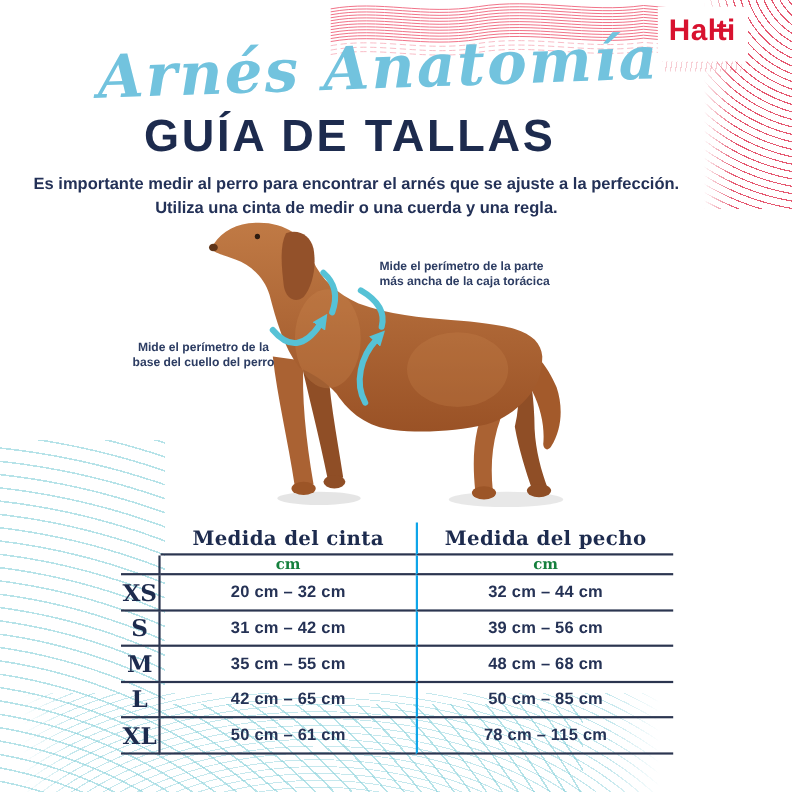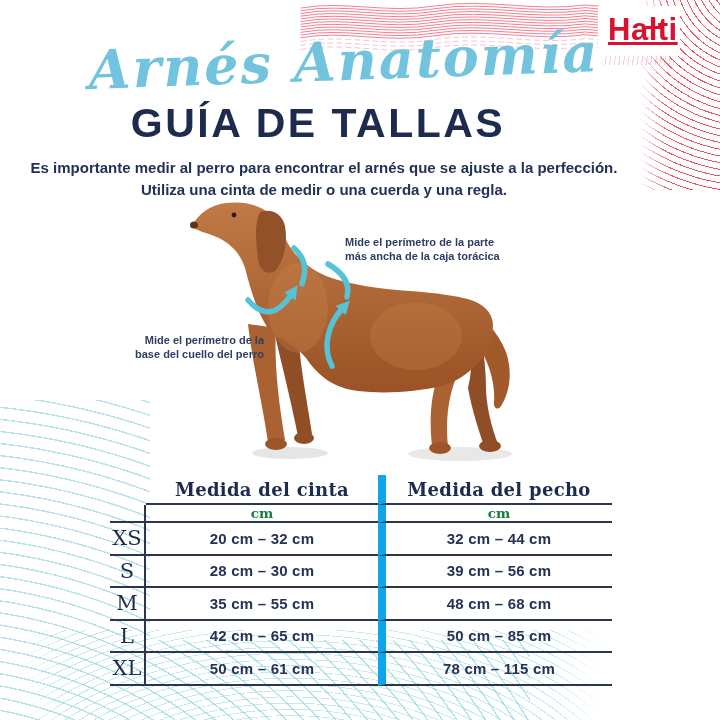--- a/index.html
+++ b/index.html
@@ -22,48 +22,48 @@
       background:repeating-radial-gradient(circle at -220px 435px,
         rgba(109,199,210,0) 0 10.6px, rgba(109,199,210,.5) 10.6px 12px);}
   .ripples{position:absolute;left:20px;top:630px;width:580px;height:90px;z-index:0;
       background:repeating-radial-gradient(ellipse 320px 192px at 270px 210px,
         rgba(127,204,216,0) 0 9px, rgba(127,204,216,.45) 9px 10.4px);
       -webkit-mask-image:linear-gradient(to right,transparent,#000 8%,#000 92%,transparent);
       mask-image:linear-gradient(to right,transparent,#000 8%,#000 92%,transparent);}
   
   .logo-bg{position:absolute;left:598px;top:6px;width:82px;height:50px;background:#fff;z-index:1;}
   .logo{position:absolute;left:608px;top:12px;z-index:2;color:#d8122f;
-        font-size:31px;font-weight:700;letter-spacing:.5px;text-decoration:underline;}
+        font-size:27px;font-weight:700;letter-spacing:.5px;}
   .logo::after{content:"";position:absolute;left:38px;top:14px;width:18px;height:3.4px;background:#d8122f;}
   
   .script-title{position:absolute;top:32px;left:0;width:720px;text-align:center;z-index:1;
         transform:translateX(-16px) rotate(-2deg);
         font-family:"DejaVu Serif",serif;font-style:italic;font-weight:700;
         font-size:54px;line-height:1.1;color:#72c3de;letter-spacing:2px;}
   .main-title{position:absolute;top:100px;left:0;width:720px;text-align:center;z-index:1;
         transform:translateX(-42px);
         font-size:41px;font-weight:700;letter-spacing:2.5px;color:#1d2b4e;}
   .intro{position:absolute;top:157px;left:0;width:648px;text-align:center;z-index:1;
         font-size:15px;font-weight:700;line-height:1.45;color:#233157;}
   
   .dog-svg{position:absolute;left:148px;top:196px;width:404px;height:280px;z-index:1;}
   .note{position:absolute;z-index:2;font-size:11px;font-weight:700;line-height:1.25;color:#2d3d63;}
   .note-chest{left:345px;top:236px;width:260px;text-align:left;}
-  .note-neck{left:106px;top:310px;width:158px;text-align:right;margin-top:24px;}
+  .note-neck{left:106px;top:310px;width:158px;text-align:center;}
   
   .tbl{position:absolute;left:110px;top:475px;width:502px;z-index:2;
        display:grid;grid-template-columns:36px 232px 234px;
        grid-template-rows:30px 18px repeat(5,32.5px);}
   .c{display:flex;align-items:center;justify-content:center;box-sizing:border-box;}
   .bB{border-bottom:2px solid #2b3550;}
-  .bL{border-left:8px solid #0ea5e9;}
+  .bL{border-left:2px solid #0ea5e9;}
   .bR{border-right:2px solid #2b3550;}
   .hdr{font-family:"DejaVu Serif",serif;font-weight:700;font-size:18px;color:#1d2b4e;letter-spacing:.3px;}
   .unit{font-family:"DejaVu Serif",serif;font-weight:700;font-size:13.5px;color:#15803d;}
-  .sz{font-family:"DejaVu Serif",serif;font-weight:400;font-size:21px;color:#1d2b4e;}
+  .sz{font-family:"DejaVu Serif",serif;font-weight:700;font-size:21px;color:#1d2b4e;}
   .val{font-size:15px;font-weight:700;color:#253255;letter-spacing:.2px;}
 </style>
 </head>
 <body>
 
 <div class="page">
 
   <svg class="waves-top" viewBox="0 0 330 60" aria-hidden="true">
     <defs>
         <path id="wv" d="M6,8 C50,0 90,14 140,6 C190,-2 240,12 290,5 L324,8" fill="none" stroke-linecap="round"></path>
@@ -163,21 +163,21 @@
 
     <div class="c bR bB"></div>
     <div class="c unit bB">cm</div>
     <div class="c unit bB bL">cm</div>
 
     <div class="c sz bR bB">XS</div>
     <div class="c val bB">20 cm – 32 cm</div>
     <div class="c val bB bL">32 cm – 44 cm</div>
 
     <div class="c sz bR bB">S</div>
-    <div class="c val bB">28 cm – 30 cm</div>
+    <div class="c val bB">31 cm – 42 cm</div>
     <div class="c val bB bL">39 cm – 56 cm</div>
 
     <div class="c sz bR bB">M</div>
     <div class="c val bB">35 cm – 55 cm</div>
     <div class="c val bB bL">48 cm – 68 cm</div>
 
     <div class="c sz bR bB">L</div>
     <div class="c val bB">42 cm – 65 cm</div>
     <div class="c val bB bL">50 cm – 85 cm</div>
 

